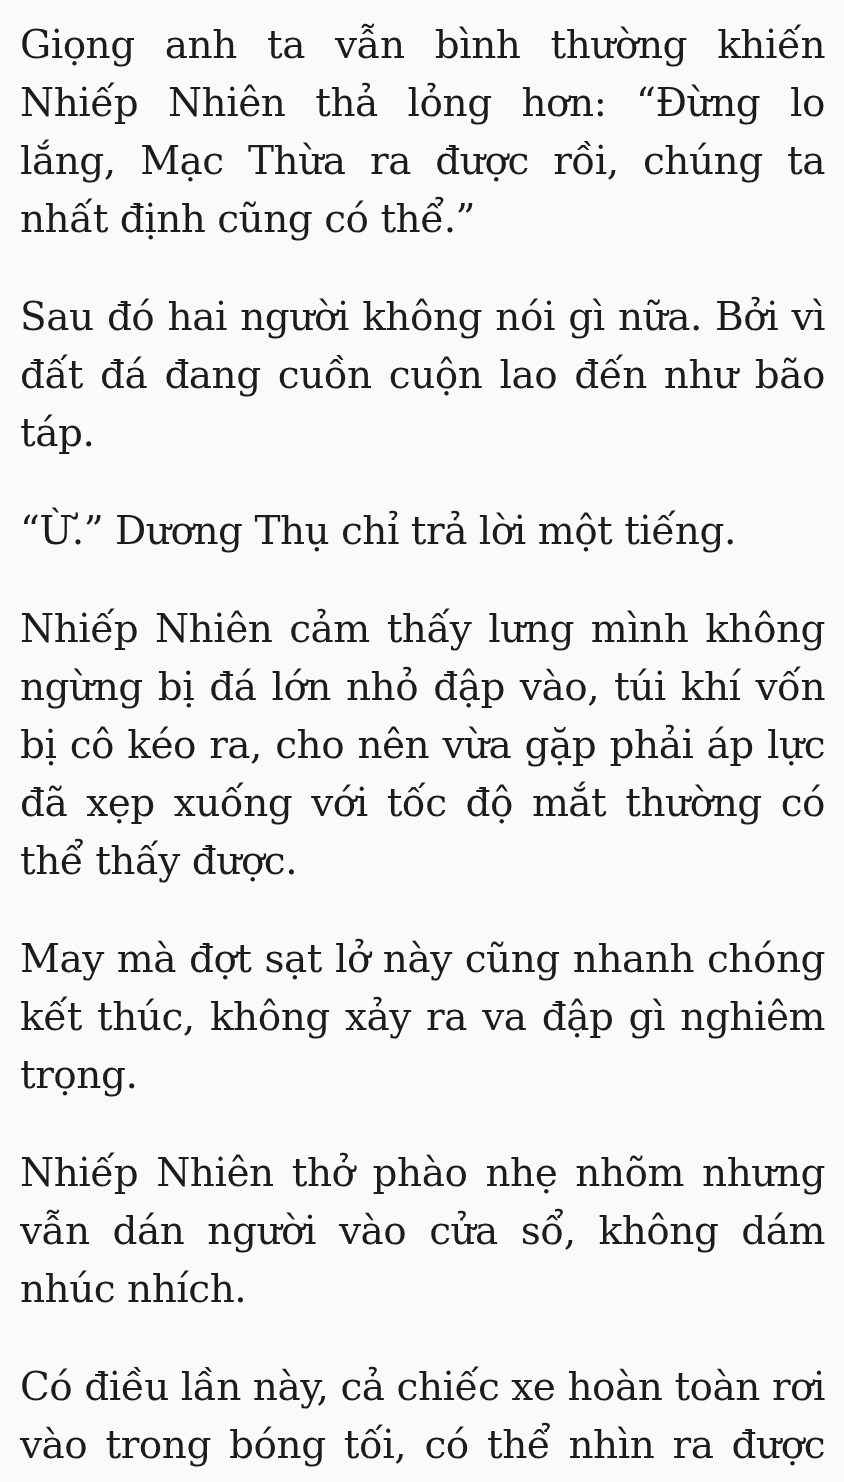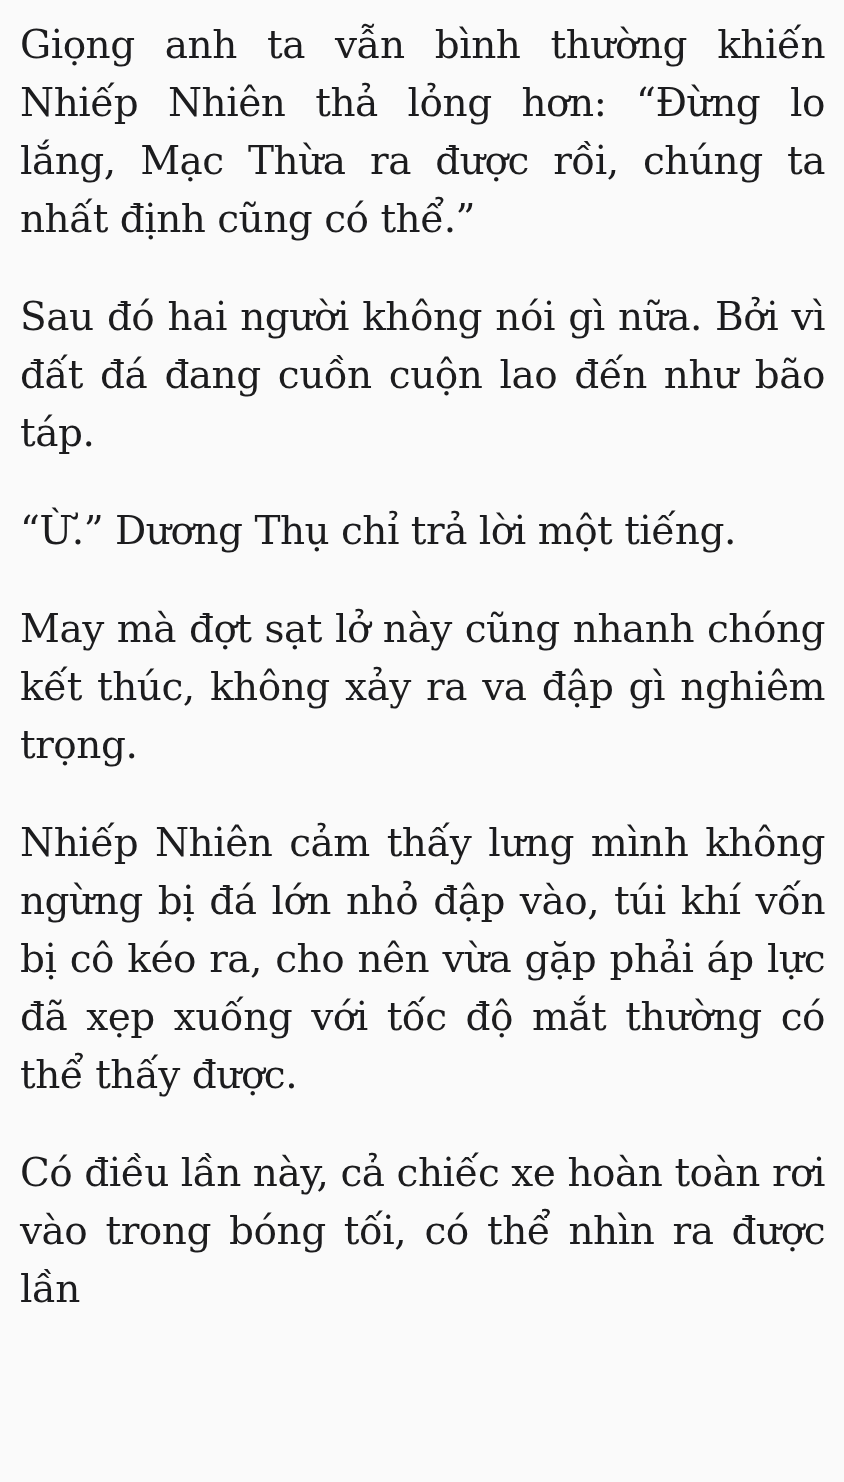--- a/index.html
+++ b/index.html
@@ -38,16 +38,17 @@
   }
 </style>
 </head>
 <body>
 
 <main class="page">
 
 <p class="para">Giọng anh ta vẫn bình thường khiến Nhiếp Nhiên thả lỏng hơn: “Đừng lo lắng, Mạc Thừa ra được rồi, chúng ta nhất định cũng có thể.”</p>
     <p class="para">Sau đó hai người không nói gì nữa. Bởi vì đất đá đang cuồn cuộn lao đến như bão táp.</p>
     <p class="para">“Ừ.” Dương Thụ chỉ trả lời một tiếng.</p>
+    <p class="para">Nhiếp Nhiên cảm thấy lưng mình không ngừng bị đá lớn nhỏ đập vào, túi khí vốn bị cô kéo ra, cho nên vừa gặp phải áp lực đã xẹp xuống với tốc độ mắt thường có thể thấy được.</p>
     <p class="para">May mà đợt sạt lở này cũng nhanh chóng kết thúc, không xảy ra va đập gì nghiêm trọng.</p>
-    <p class="para">Nhiếp Nhiên cảm thấy lưng mình không ngừng bị đá lớn nhỏ đập vào, túi khí vốn bị cô kéo ra, cho nên vừa gặp phải áp lực đã xẹp xuống với tốc độ mắt thường có thể thấy được.</p>
+    <p class="para">Nhiếp Nhiên thở phào nhẹ nhõm nhưng vẫn dán người vào cửa sổ, không dám nhúc nhích.</p>
     <p class="para">Có điều lần này, cả chiếc xe hoàn toàn rơi vào trong bóng tối, có thể nhìn ra được lần</p>
   </main>
 
 </body></html>

